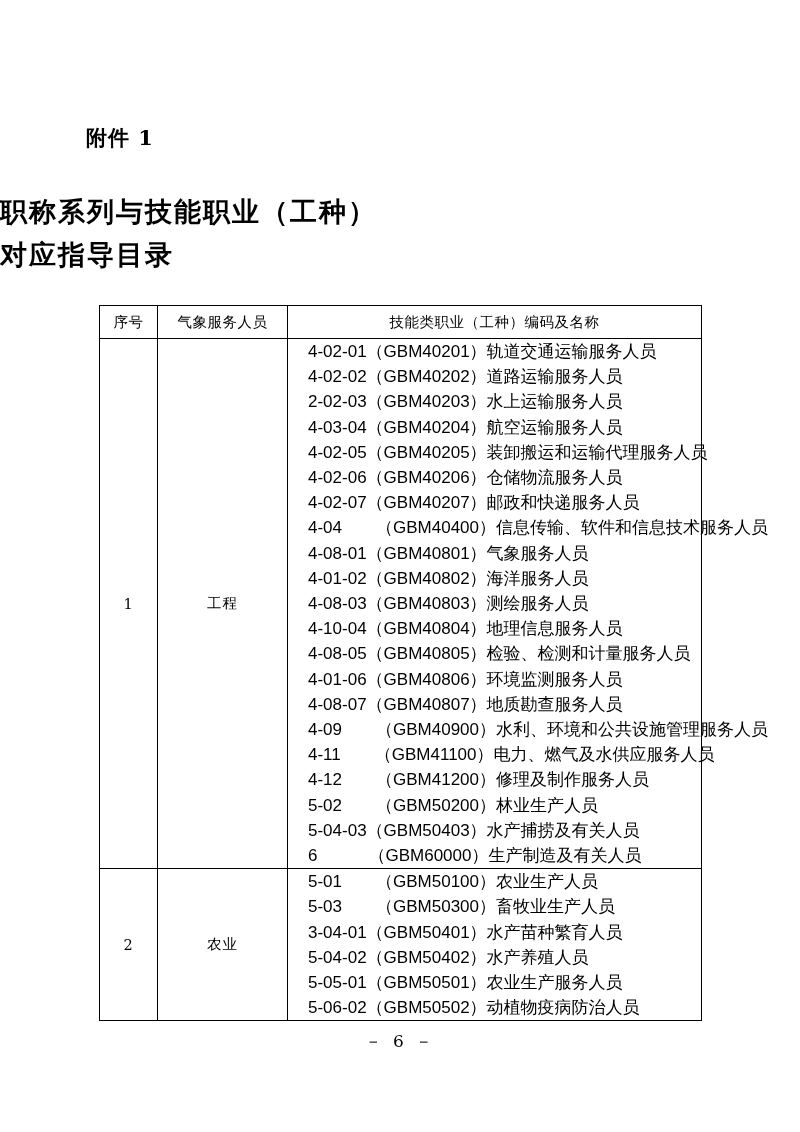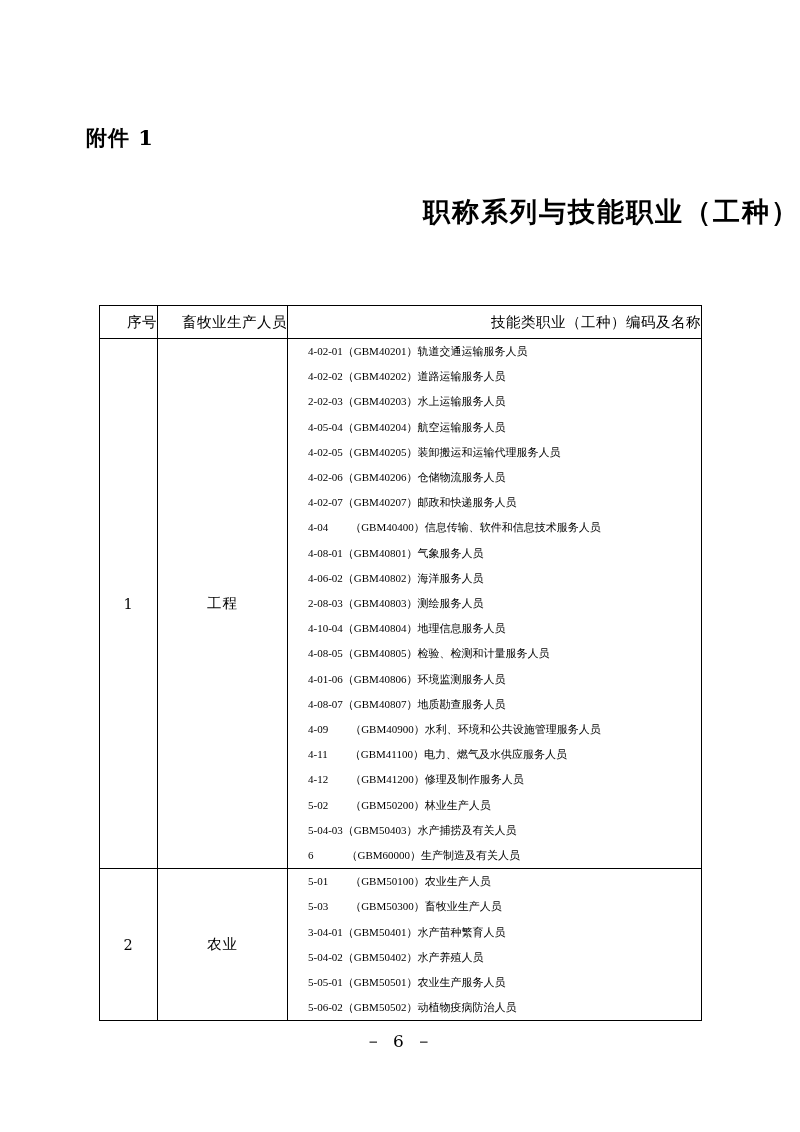--- a/index.html
+++ b/index.html
@@ -29,21 +29,21 @@
     font-size: 21px;
     font-weight: bold;
     font-family: "DejaVu Serif", "Liberation Serif", serif;
     letter-spacing: 1px;
   }
   .doc-title {
     position: absolute;
     top: 190px;
     left: 0;
     width: 800px;
-    text-align: right;
+    text-align: left;
     font-size: 27px;
     font-weight: bold;
     line-height: 43px;
     letter-spacing: 2px;
     font-family: "DejaVu Serif", "Liberation Serif", serif;
   }
   .table-wrap {
     position: absolute;
     top: 305px;
     left: 99px;
@@ -54,45 +54,45 @@
     width: 602px;
     table-layout: fixed;
   }
   table.main-table td, table.main-table th {
     border: 1px solid #000000;
     padding: 0;
     vertical-align: middle;
     font-weight: normal;
   }
   .th-cell {
-    text-align: right;
+    text-align: center;
     font-size: 14.5px;
     font-weight: bold;
     height: 32px;
     line-height: 32px;
     letter-spacing: 0.5px;
   }
   .col-no { width: 58px; }
   .col-scope { width: 130px; }
   .col-items { width: 414px; }
 
   .cell-center {
     text-align: center;
     font-size: 14.5px;
     letter-spacing: 1px;
   }
   .items-cell {
     padding: 10px 0 10px 0;
   }
   .item-line {
-    font-size: 11px;
+    font-size: 17px;
     line-height: 25.2px;
     white-space: nowrap;
     padding-left: 20px;
-    font-family: Liberation Serif, serif;
+    font-family: Liberation Sans, sans-serif;
   }
   .page-number {
     position: absolute;
     top: 1030px;
     left: 0;
     width: 800px;
     text-align: center;
     font-size: 17px;
     letter-spacing: 3px;
     font-family: "DejaVu Serif", "Liberation Serif", serif;
@@ -100,52 +100,53 @@
 </style>
 </head>
 <body>
 
 <div class="page">
 
   <div class="attachment-label">附件 1</div>
 
   <div class="doc-title">
     <div>职称系列与技能职业（工种）</div>
+    <div>对应指导目录</div>
   </div>
 
   <div class="table-wrap">
     <table class="main-table">
       <colgroup>
         <col class="col-no">
         <col class="col-scope">
         <col class="col-items">
       </colgroup>
       <thead>
         <tr>
           <th class="th-cell">序号</th>
-          <th class="th-cell">畜牧业生产人员</th>
+          <th class="th-cell">气象服务人员</th>
           <th class="th-cell">技能类职业（工种）编码及名称</th>
         </tr>
       </thead>
       <tbody>
         <tr>
           <td class="cell-center">1</td>
           <td class="cell-center">工程</td>
           <td class="items-cell">
             <div class="item-line">4-02-01（GBM40201）轨道交通运输服务人员</div>
             <div class="item-line">4-02-02（GBM40202）道路运输服务人员</div>
             <div class="item-line">2-02-03（GBM40203）水上运输服务人员</div>
-            <div class="item-line">4-05-04（GBM40204）航空运输服务人员</div>
+            <div class="item-line">4-03-04（GBM40204）航空运输服务人员</div>
             <div class="item-line">4-02-05（GBM40205）装卸搬运和运输代理服务人员</div>
             <div class="item-line">4-02-06（GBM40206）仓储物流服务人员</div>
             <div class="item-line">4-02-07（GBM40207）邮政和快递服务人员</div>
             <div class="item-line">4-04　　（GBM40400）信息传输、软件和信息技术服务人员</div>
             <div class="item-line">4-08-01（GBM40801）气象服务人员</div>
-            <div class="item-line">4-06-02（GBM40802）海洋服务人员</div>
-            <div class="item-line">2-08-03（GBM40803）测绘服务人员</div>
+            <div class="item-line">4-01-02（GBM40802）海洋服务人员</div>
+            <div class="item-line">4-08-03（GBM40803）测绘服务人员</div>
             <div class="item-line">4-10-04（GBM40804）地理信息服务人员</div>
             <div class="item-line">4-08-05（GBM40805）检验、检测和计量服务人员</div>
             <div class="item-line">4-01-06（GBM40806）环境监测服务人员</div>
             <div class="item-line">4-08-07（GBM40807）地质勘查服务人员</div>
             <div class="item-line">4-09　　（GBM40900）水利、环境和公共设施管理服务人员</div>
             <div class="item-line">4-11　　（GBM41100）电力、燃气及水供应服务人员</div>
             <div class="item-line">4-12　　（GBM41200）修理及制作服务人员</div>
             <div class="item-line">5-02　　（GBM50200）林业生产人员</div>
             <div class="item-line">5-04-03（GBM50403）水产捕捞及有关人员</div>
             <div class="item-line">6　　　（GBM60000）生产制造及有关人员</div>

